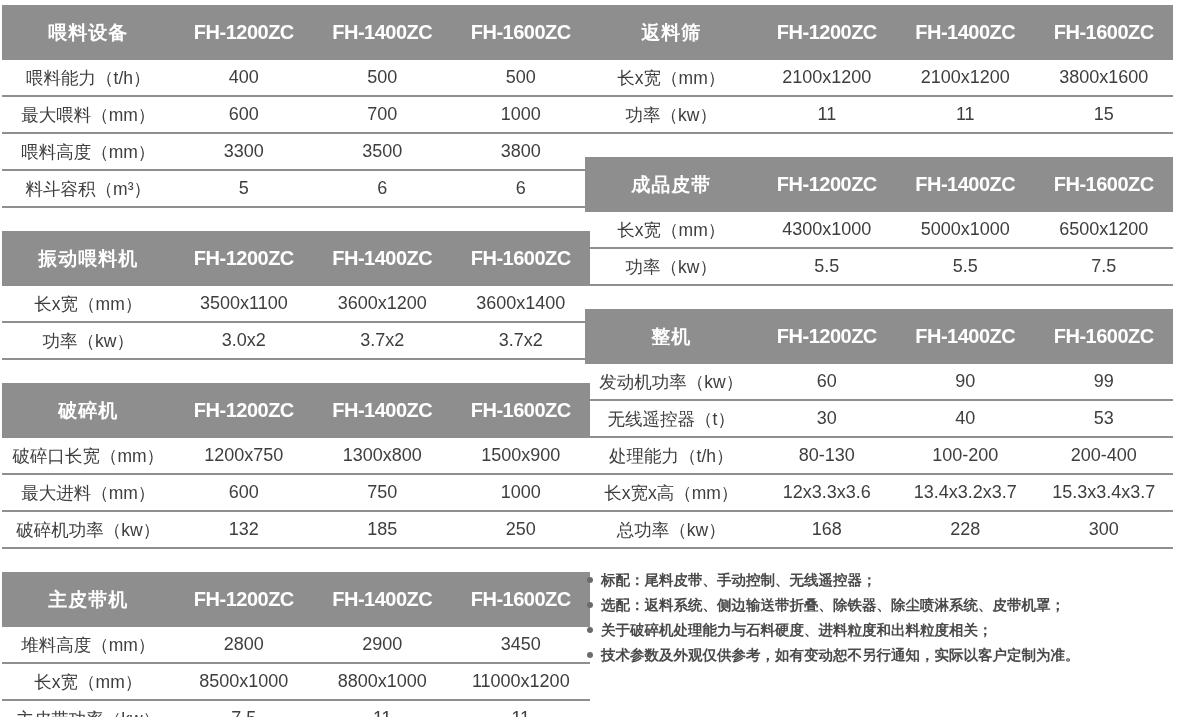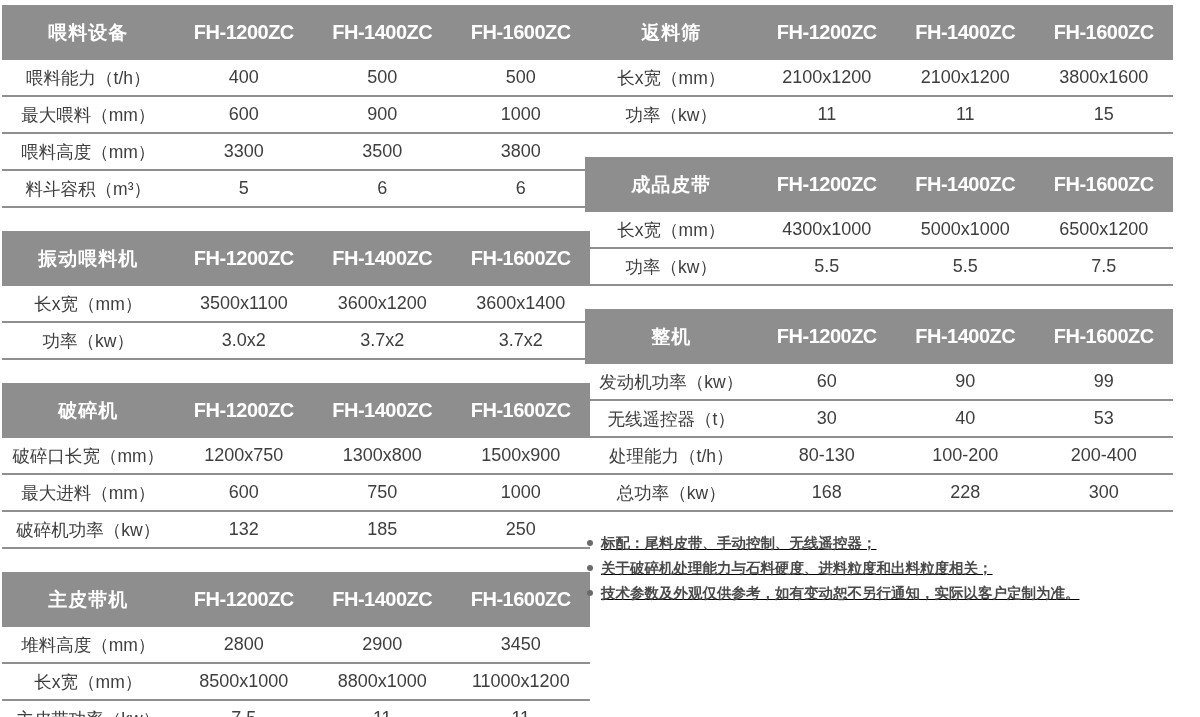--- a/index.html
+++ b/index.html
@@ -29,21 +29,21 @@
     height:39px;padding:8px;font-weight:bold;font-size:20px;
     letter-spacing:-0.5px;text-align:center;vertical-align:middle;
   }
   table.spec th.sec-title{font-size:19px;letter-spacing:1px;}
   table.spec td{
     height:35px;padding:0;border-bottom:2px solid var(--row-line);
     color:var(--cell-text);font-size:18px;text-align:center;vertical-align:middle;
     white-space:nowrap;overflow:hidden;
   }
   table.spec td.label{font-size:17.5px;}
-  .notes{list-style:none;margin:13px 0 0 0;padding:0;text-decoration:underline;}
+  .notes{list-style:none;margin:13px 0 0 0;padding:0;}
   .notes li{
     display:flex;align-items:flex-start;
     margin:0 0 8px 0;color:var(--note-text);
     font-size:14.5px;font-weight:600;line-height:17px;
     white-space:nowrap;
   }
   .bullet{
     flex:0 0 auto;width:6px;height:6px;border-radius:50%;
     background:#6b6b6b;margin:5px 8px 0 2px;
   }
@@ -71,21 +71,21 @@
         <tbody>
           <tr>
             <td class="label">喂料能力（t/h）</td>
             <td>400</td>
             <td>500</td>
             <td>500</td>
           </tr>
           <tr>
             <td class="label">最大喂料（mm）</td>
             <td>600</td>
-            <td>900</td>
+            <td>700</td>
             <td>1000</td>
           </tr>
           <tr>
             <td class="label">喂料高度（mm）</td>
             <td>3300</td>
             <td>3500</td>
             <td>3800</td>
           </tr>
           <tr>
             <td class="label">料斗容积（m³）</td>
@@ -288,31 +288,41 @@
             <td>40</td>
             <td>53</td>
           </tr>
           <tr>
             <td class="label">处理能力（t/h）</td>
             <td>80-130</td>
             <td>100-200</td>
             <td>200-400</td>
           </tr>
           <tr>
+            <td class="label">长x宽x高（mm）</td>
+            <td>12x3.3x3.6</td>
+            <td>13.4x3.2x3.7</td>
+            <td>15.3x3.4x3.7</td>
+          </tr>
+          <tr>
             <td class="label">总功率（kw）</td>
             <td>168</td>
             <td>228</td>
             <td>300</td>
           </tr>
         </tbody>
       </table>
       <ul class="notes">
         <li>
           <span class="bullet"></span>
           <span>标配：尾料皮带、手动控制、无线遥控器；</span>
+        </li>
+        <li>
+          <span class="bullet"></span>
+          <span>选配：返料系统、侧边输送带折叠、除铁器、除尘喷淋系统、皮带机罩；</span>
         </li>
         <li>
           <span class="bullet"></span>
           <span>关于破碎机处理能力与石料硬度、进料粒度和出料粒度相关；</span>
         </li>
         <li>
           <span class="bullet"></span>
           <span>技术参数及外观仅供参考，如有变动恕不另行通知，实际以客户定制为准。</span>
         </li>
       </ul>

